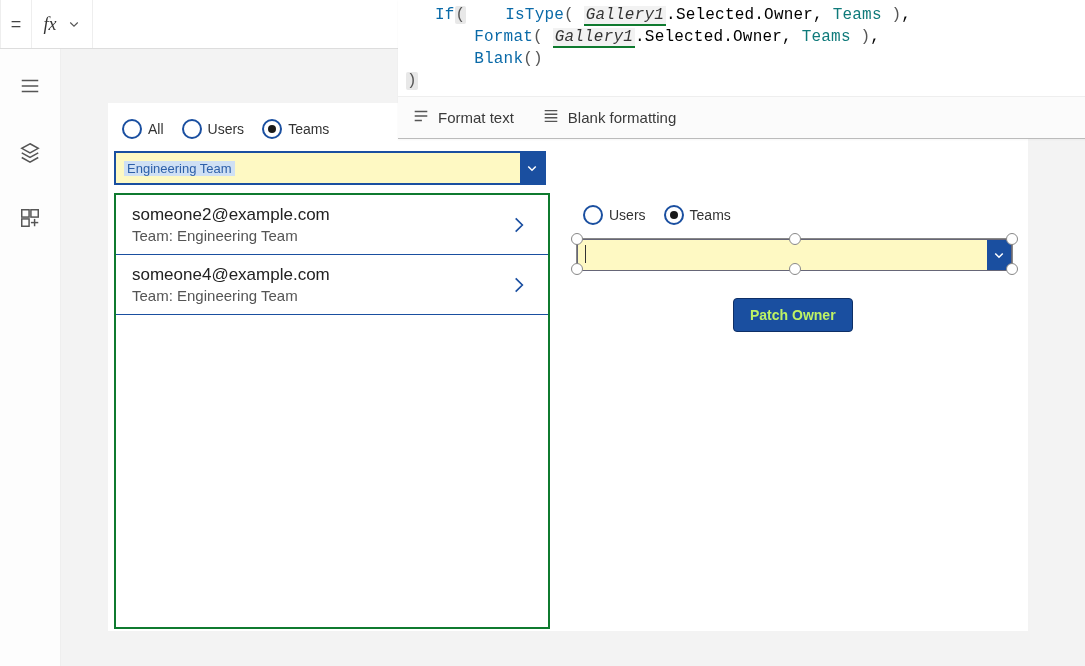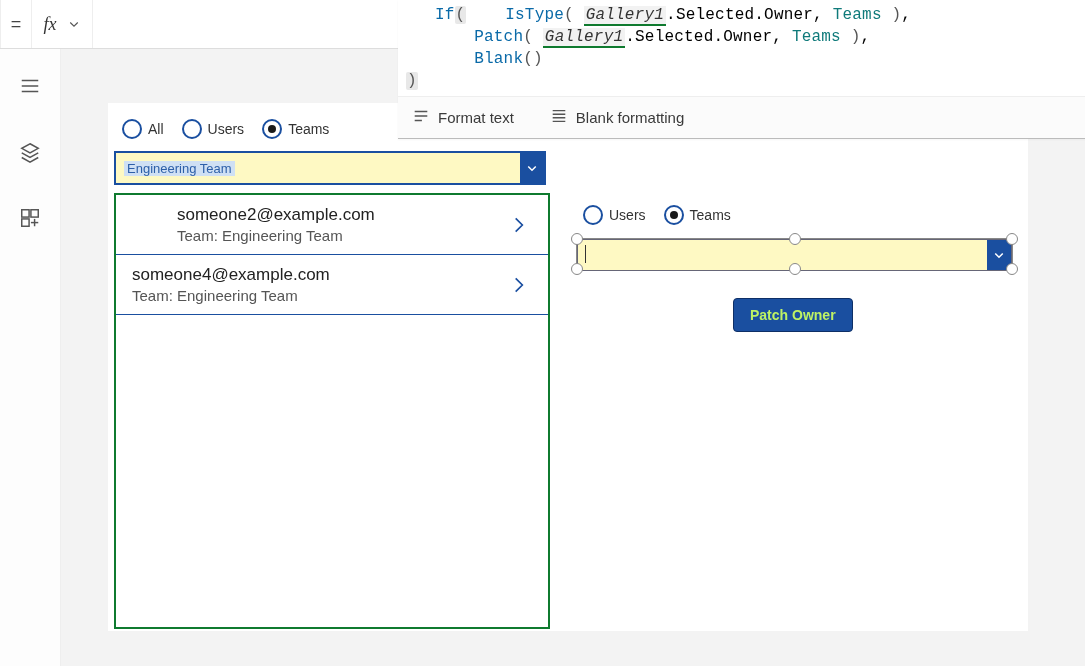--- a/index.html
+++ b/index.html
@@ -102,21 +102,21 @@
   .tok-fn    { color: #0a6aa8; margin-left: 29px; }
   .tok-paren { color: #555; background: #e8e8e8; padding: 0 1px; border-radius: 2px;}
   .tok-parenPlain { color: #555;}
   .tok-ref   { color: #333; font-style: italic; background: #f2f2f2; border-bottom: 2px solid #0f7a2f; padding: 0 2px;}
   .tok-tbl   { color: #0f7a7a; }
   .tok-plain { color: #000000; }
 
   .formula-tools {
     display: flex;
     align-items: center;
-    gap: 36px;
+    gap: 28px;
     padding: 10px 14px;
     border-top: 1px solid #eee;
     background: #fbfbfb;
     font-size: 15px;
     color: #3a3a3a;
   }
   .tool-btn {
     display: inline-flex;
     align-items: center;
     gap: 8px;
@@ -245,21 +245,21 @@
     background: #fff;
   }
   .g-item {
     border-top: 1px solid #1a4fa0;
     border-bottom: 1px solid #1a4fa0;
     padding: 10px 16px;
     display: flex;
     align-items: center;
     justify-content: space-between;
   }
-  .g-item:first-child { border-top: none; margin-left: 45px; }
+  .g-item:first-child { border-top: none; }
   .g-item + .g-item { margin-top: -1px; }
   .g-item .txt .main {
     font-size: 17px;
     color: #222;
   }
   .g-item .txt .sub {
     font-size: 15px;
     color: #555;
     margin-top: 2px;
   }
@@ -356,21 +356,21 @@
       <svg viewBox="0 0 16 16">
           <polyline points="3,6 8,11 13,6" fill="none" stroke-width="1.5"></polyline>
         </svg>
     </span>
   </div>
   <div class="formula-edit"></div>
 </div>
 
 <div class="formula-panel">
   <div class="formula-code"><span class="tok-fn">If</span><span class="tok-paren">(</span><span class="tok-fn"> IsType</span><span class="tok-parenPlain">( </span><span class="tok-ref">Gallery1</span><span class="tok-plain">.Selected.Owner, </span><span class="tok-tbl">Teams </span><span class="tok-parenPlain">)</span><span class="tok-plain">,</span>
-<span class="tok-fn">    Patch</span><span class="tok-parenPlain">( </span><span class="tok-ref">Gallery1</span><span class="tok-plain">.Selected.Owner, </span><span class="tok-tbl">Teams </span><span class="tok-parenPlain">)</span><span class="tok-plain">,</span>
+<span class="tok-fn">    Format</span><span class="tok-parenPlain">( </span><span class="tok-ref">Gallery1</span><span class="tok-plain">.Selected.Owner, </span><span class="tok-tbl">Teams </span><span class="tok-parenPlain">)</span><span class="tok-plain">,</span>
 <span class="tok-fn">    Blank</span><span class="tok-parenPlain">()</span>
 <span class="tok-paren">)</span></div>
 
   <div class="formula-tools">
     <div class="tool-btn">
       <span>
         <svg viewBox="0 0 20 20">
             <path d="M3 5h14M3 10h14M3 15h8" stroke="#555" stroke-width="1.6" fill="none"></path>
           </svg>
       </span>

